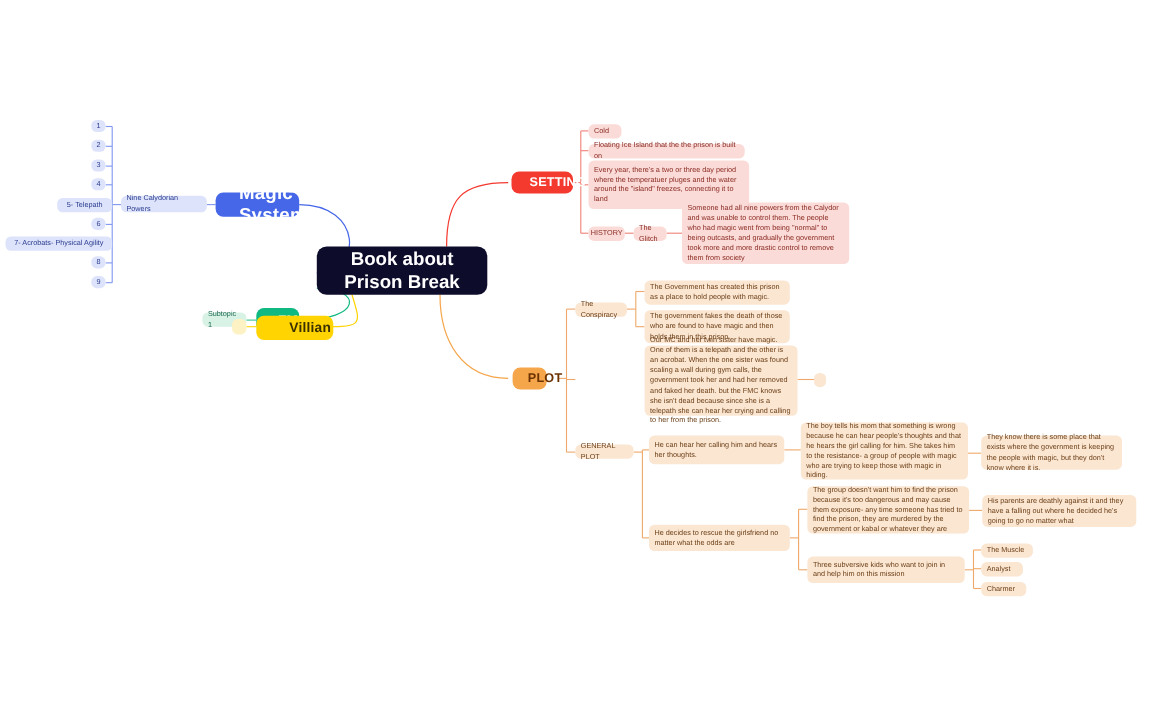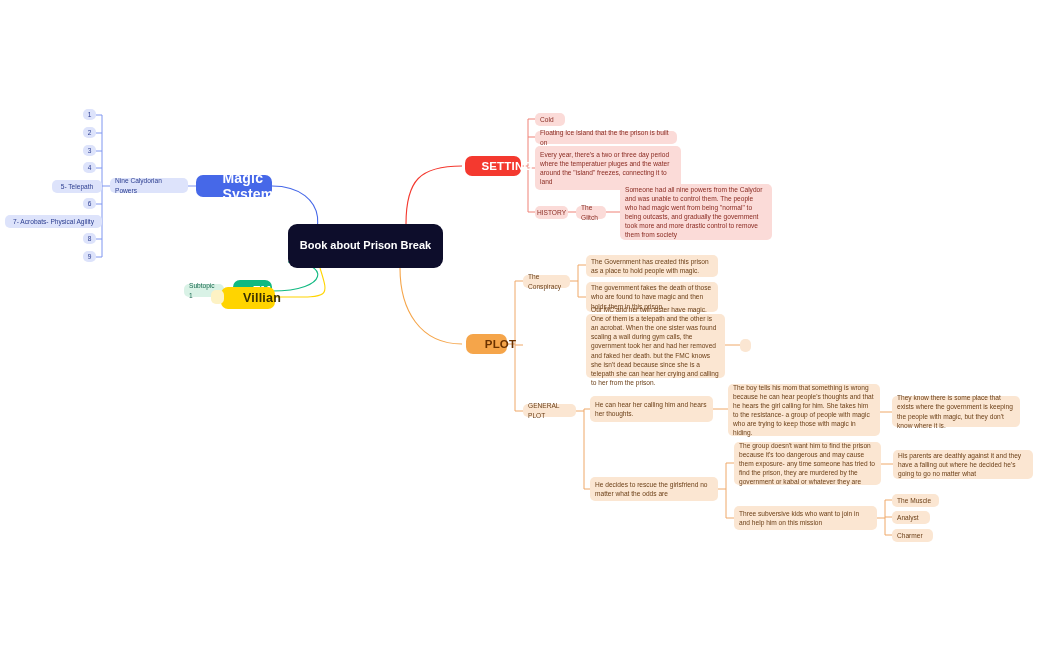--- a/index.html
+++ b/index.html
@@ -1,25 +1,25 @@
 <!DOCTYPE html>
 <html><head>
 <meta charset="utf-8">
 <style>
   html,body{margin:0;padding:0;background:#ffffff;}
   #canvas{position:relative;width:1050px;height:650px;background:#ffffff;
     font-family:"Liberation Sans", sans-serif; overflow:hidden;}
   #wires{position:absolute;left:0;top:0;width:1050px;height:650px;}
   .node{position:absolute;box-sizing:border-box;}
   .root{background:#0d0d2b;color:#ffffff;border-radius:9px;
-    font-size:11px;font-weight:700;line-height:1.25;text-align:center;
+    font-size:17px;font-weight:700;line-height:1.25;text-align:center;
     display:flex;align-items:center;justify-content:center;padding:10px 10px;}
   .pill{border-radius:7px;display:flex;align-items:center;justify-content:center;
     font-weight:700;font-size:11.5px;color:#ffffff;letter-spacing:.2px;padding-left:28px;}
-  .pill.blue{background:#4668e8;font-size:14px;}
+  .pill.blue{background:#4668e8;font-size:17px;}
   .pill.green{background:#10b981;font-size:12.5px;}
   .pill.yellow{background:#ffd400;color:#3a3000;font-size:12.5px;}
   .pill.red{background:#f4392f;}
   .pill.orange{background:#f5a54a;color:#6b3200;}
   .leaf{border-radius:5px;font-size:6.6px;line-height:1.38;padding:3px 5px;
     box-sizing:border-box;display:flex;align-items:center;}
   .leaf.c{justify-content:center;}
   .lf-blue{background:#dde3fb;color:#2b3d8f;}
   .lf-green{background:#d9f2e6;color:#18694f;}
   .lf-yellow{background:#fdf2c4;}
@@ -130,34 +130,34 @@
   <div class="node num" style="left:83px;top:162px;">4</div>
   <div class="node leaf lf-blue c" style="left:52px;top:180px;width:50px;height:13px;">5- Telepath</div>
   <div class="node num" style="left:83px;top:198px;">6</div>
   <div class="node leaf lf-blue c" style="left:5px;top:215px;width:97px;height:13px;">7- Acrobats- Physical Agility</div>
   <div class="node num" style="left:83px;top:233px;">8</div>
   <div class="node num" style="left:83px;top:251px;">9</div>
 
   <div class="node pill green" style="left:233px;top:280px;width:39px;height:22px;">FMC</div>
   <div class="node leaf lf-green c" style="left:184px;top:284px;width:40px;height:13px;">Subtopic 1</div>
 
-  <div class="node pill yellow" style="left:221px;top:287px;width:54px;height:22px;">Villian</div>
+  <div class="node pill yellow" style="left:233px;top:287px;width:70px;height:22px;">Villian</div>
   <div class="node leaf lf-yellow stub" style="left:211px;top:290px;width:13px;height:14px;"></div>
 
   <div class="node pill red" style="left:465px;top:156px;width:56px;height:20px;">SETTING</div>
 
   <div class="node leaf lf-red" style="left:535px;top:113px;width:30px;height:13px;">Cold</div>
   <div class="node leaf lf-red" style="left:535px;top:131px;width:142px;height:13px;">Floating Ice Island that the the prison is built on</div>
   <div class="node leaf lf-red" style="left:535px;top:146px;width:146px;height:44px;">Every year, there's a two or three day period where the temperatuer pluges and the water around the "island" freezes, connecting it to land</div>
 
   <div class="node leaf lf-red c" style="left:535px;top:206px;width:33px;height:13px;">HISTORY</div>
   <div class="node leaf lf-red c" style="left:576px;top:206px;width:30px;height:13px;">The Glitch</div>
   <div class="node leaf lf-red" style="left:620px;top:184px;width:152px;height:56px;">Someone had all nine powers from the Calydor and was unable to control them. The people who had magic went from being "normal" to being outcasts, and gradually the government took more and more drastic control to remove them from society</div>
 
-  <div class="node pill orange" style="left:466px;top:334px;width:41px;height:20px;">PLOT</div>
+  <div class="node pill orange" style="left:466px;top:334px;width:31px;height:20px;">PLOT</div>
 
   <div class="node leaf lf-orange c" style="left:523px;top:275px;width:47px;height:13px;">The Conspiracy</div>
   <div class="node leaf lf-orange" style="left:586px;top:255px;width:132px;height:22px;">The Government has created this prison as a place to hold people with magic.</div>
   <div class="node leaf lf-orange" style="left:586px;top:282px;width:132px;height:30px;">The government fakes the death of those who are found to have magic and then holds them in this prison</div>
 
   <div class="node leaf lf-orange" style="left:586px;top:314px;width:139px;height:64px;">Our MC and her twin sister have magic. One of them is a telepath and the other is an acrobat. When the one sister was found scaling a wall during gym calls, the government took her and had her removed and faked her death. but the FMC knows she isn't dead because since she is a telepath she can hear her crying and calling to her from the prison.</div>
   <div class="node leaf lf-orange stub" style="left:740px;top:339px;width:11px;height:13px;"></div>
 
   <div class="node leaf lf-orange c" style="left:523px;top:404px;width:53px;height:13px;">GENERAL PLOT</div>
 

